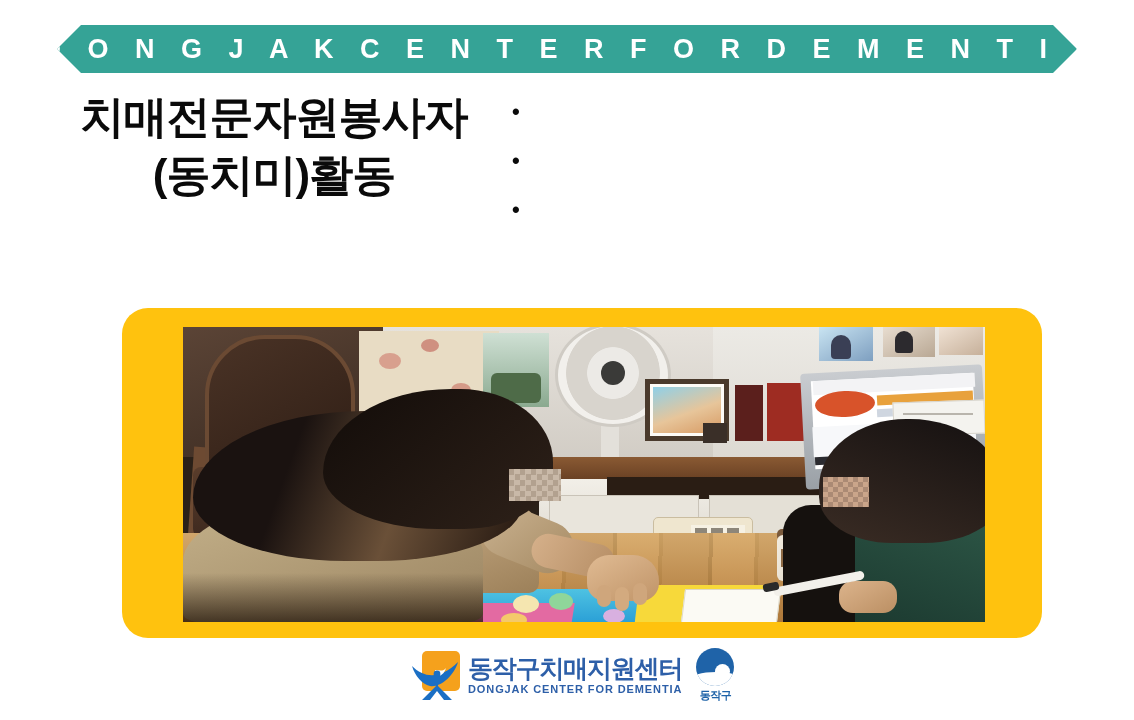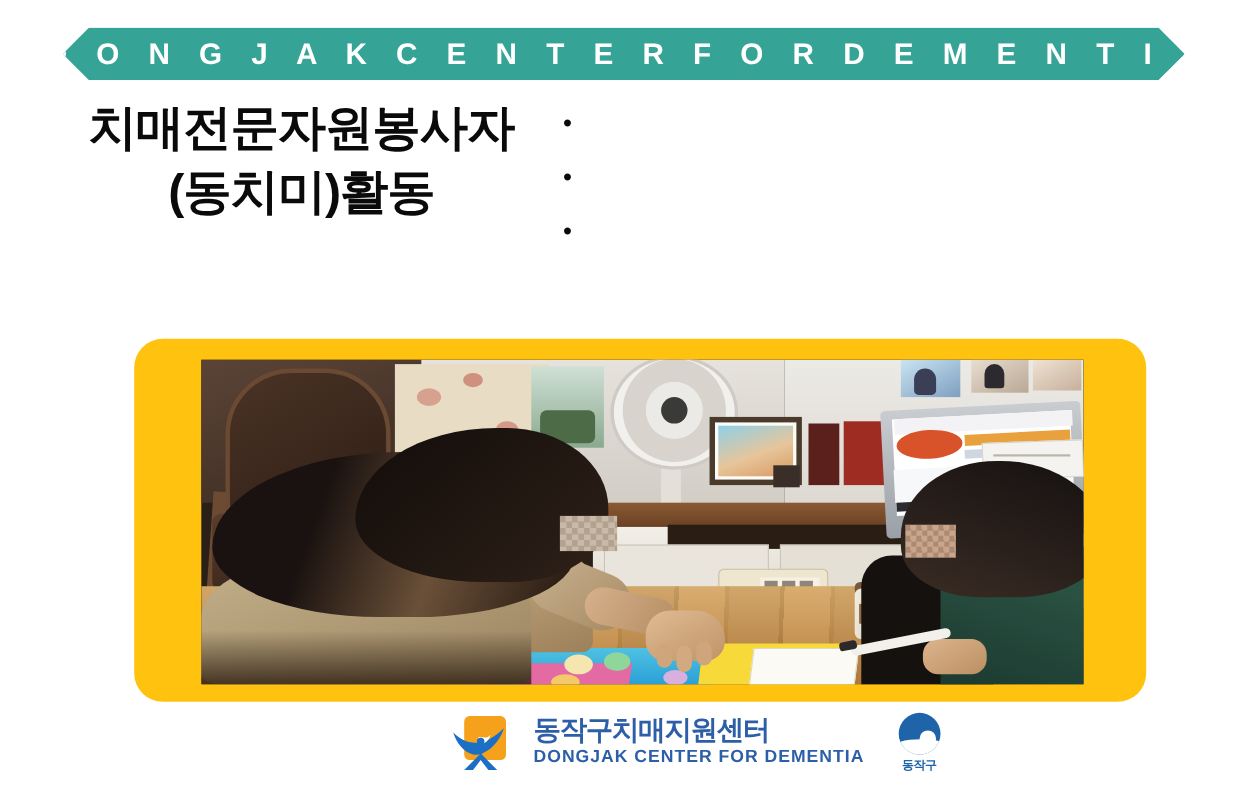--- a/index.html
+++ b/index.html
@@ -257,39 +257,39 @@
            border-radius: 50%; }
   .slipper{ left: 690px;top: 244px;width: 110px; height: 38px;
            background: repeating-linear-gradient(96deg,#2a2a2a 0 5px,#4a4a4a 5px 9px);
            border-radius: 20px 28px 18px 18px; }
 
   
   .logo-row {
     position: absolute;
     left: 410px; top: 645px;
     width: 310px; height: 62px;
-    display: flex; align-items: center; gap: 21px;
+    display: flex; align-items: center; gap: 4px;
   }
   .logo-mark {
     position: relative;
     width: 54px; height: 52px; flex: 0 0 54px;
   }
   .lm-sq {
     position: absolute; left: 12px; top: 1px;
     width: 38px; height: 40px;
     background: #f5a11c; border-radius: 5px;
   }
   .lm-svg { position: absolute; left: 0; top: 0; width: 54px; height: 52px; }
   .logo-txt { display: flex; flex-direction: column; justify-content: center; }
   .logo-kr {
     font-size: 25px; font-weight: 700; color: #2d5fa8;
     letter-spacing: -1.2px; line-height: 1.05; white-space: nowrap;
   }
   .logo-en {
-    font-size: 16px; font-weight: 700; color: #2d5fa8;
+    font-size: 11px; font-weight: 700; color: #2d5fa8;
     letter-spacing: 0.9px; line-height: 1.5; white-space: nowrap;
   }
   .logo-emblem {
     position: relative; width: 46px; height: 56px; flex: 0 0 46px;
     margin-left: 6px; display: flex; flex-direction: column; align-items: center; font-family: Liberation Serif, serif;
   }
   .emb-circle {
     width: 38px; height: 38px; border-radius: 50%;
     background: #1f63a8; position: relative; overflow: hidden;
   }

